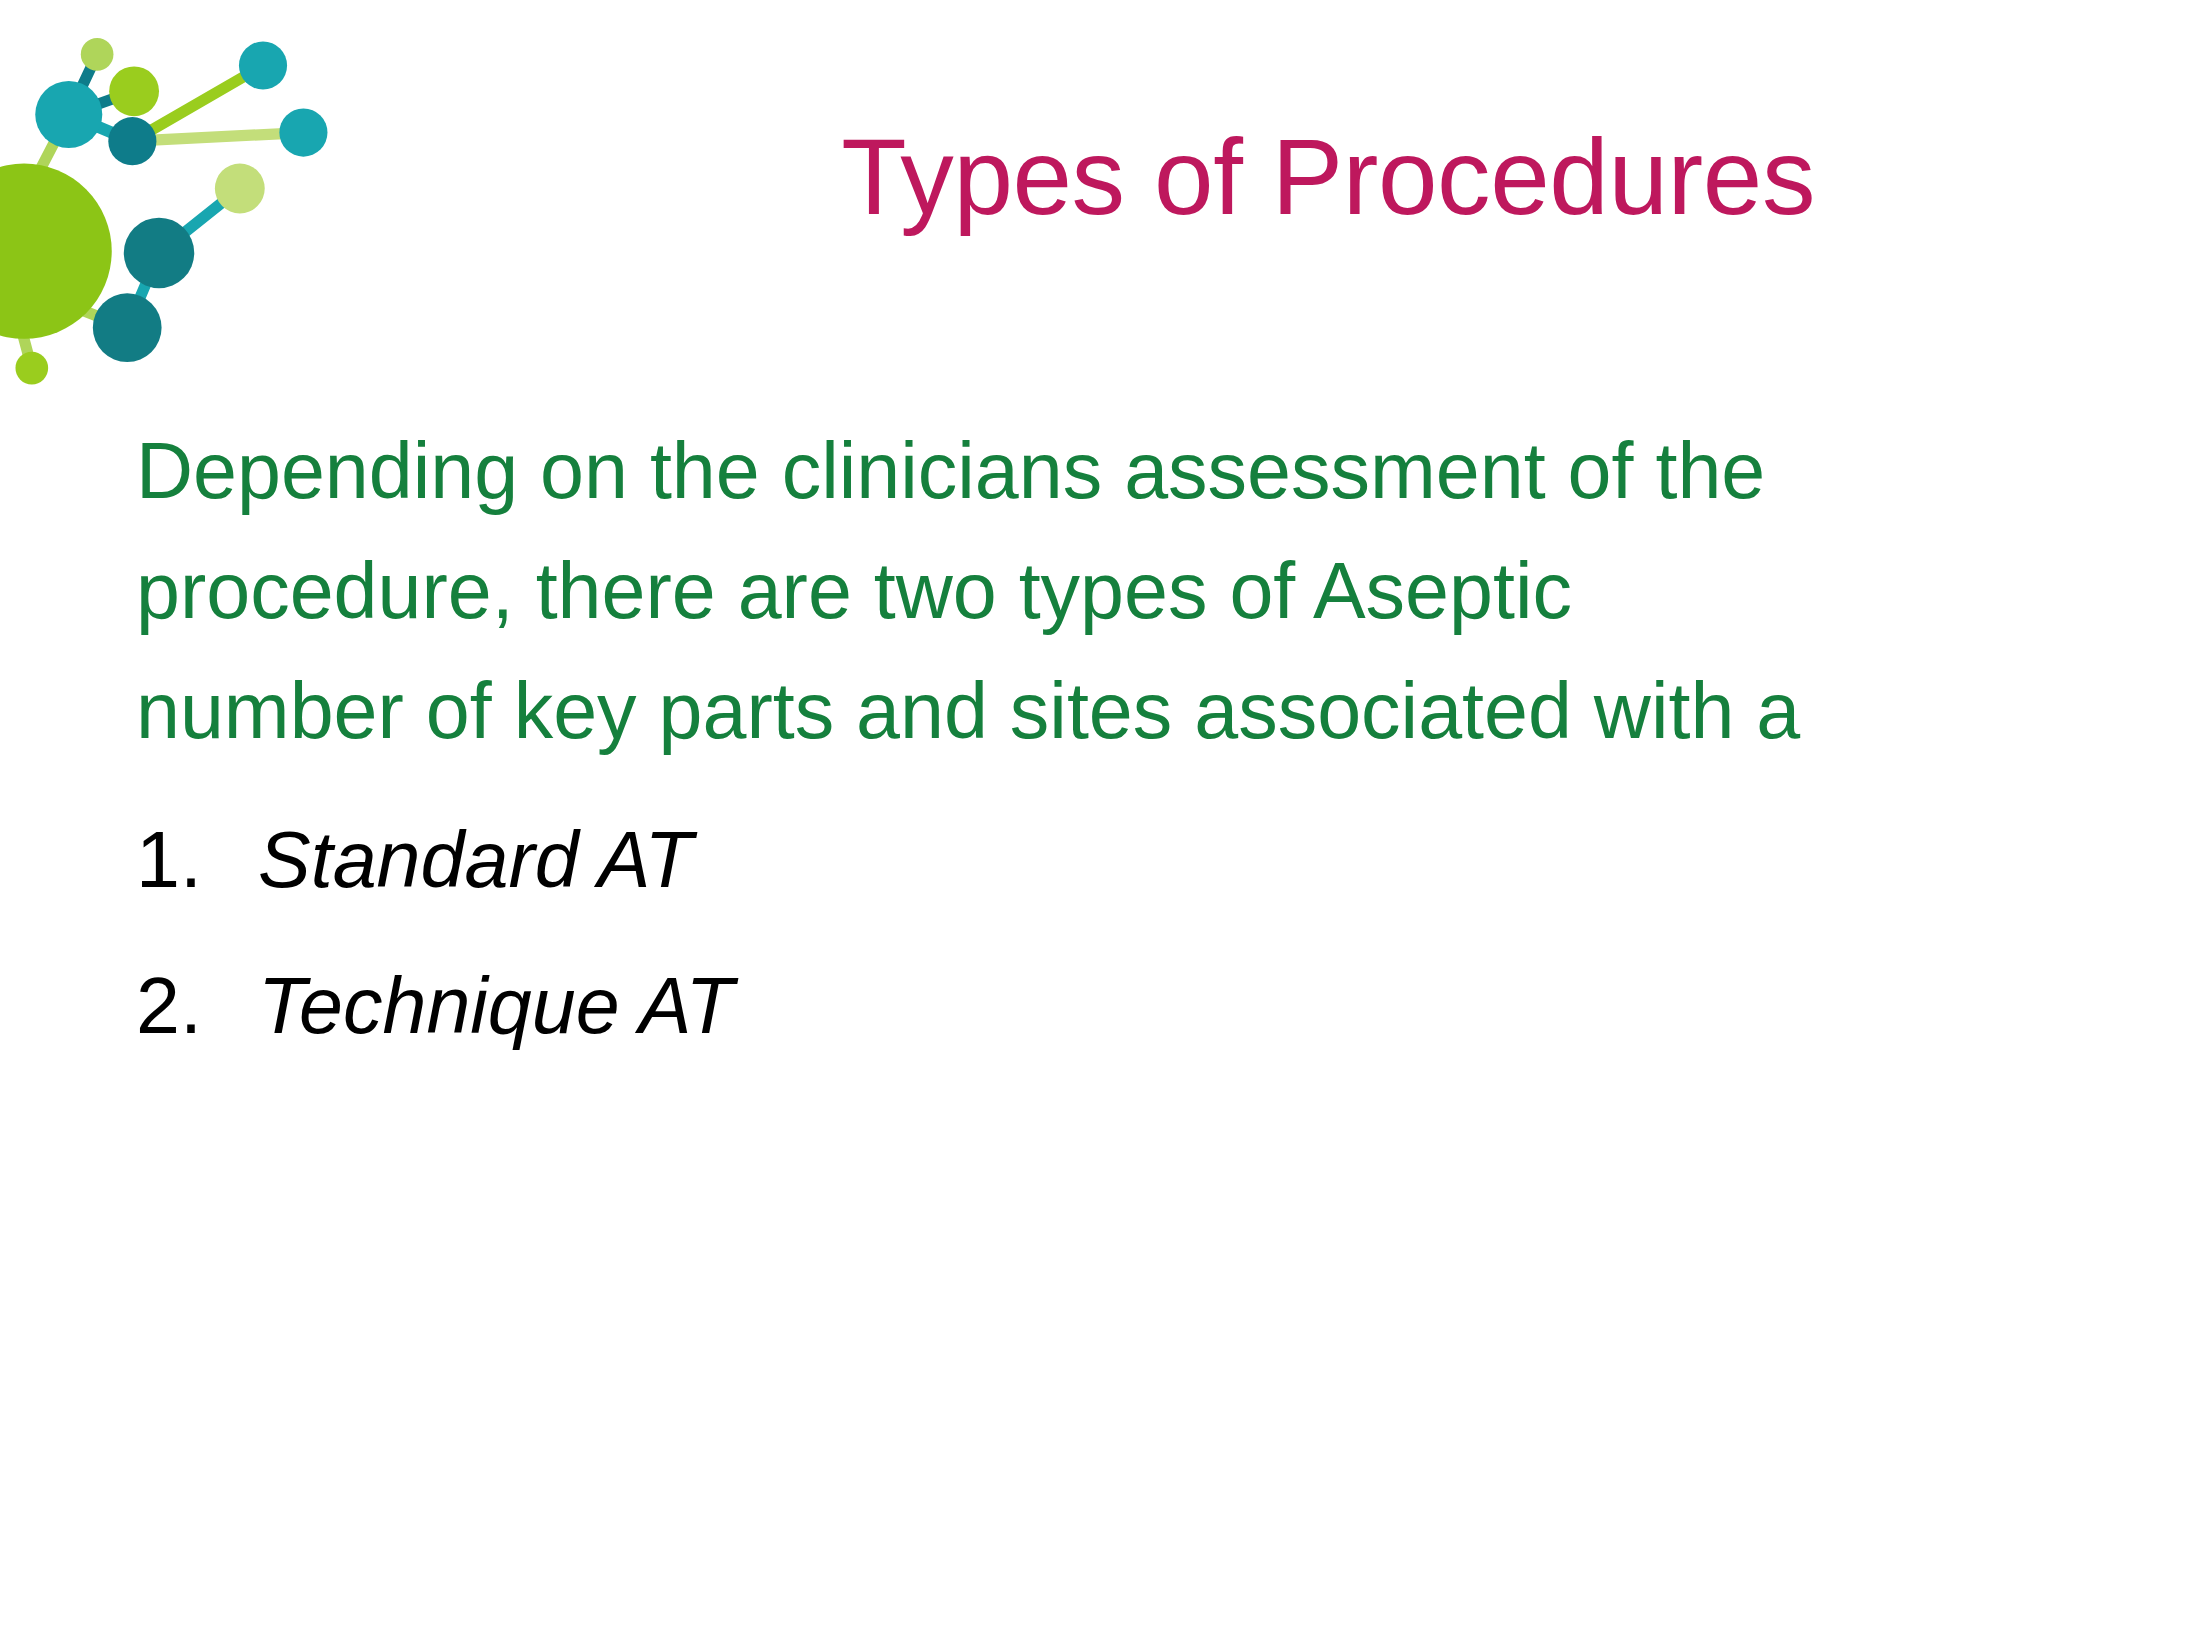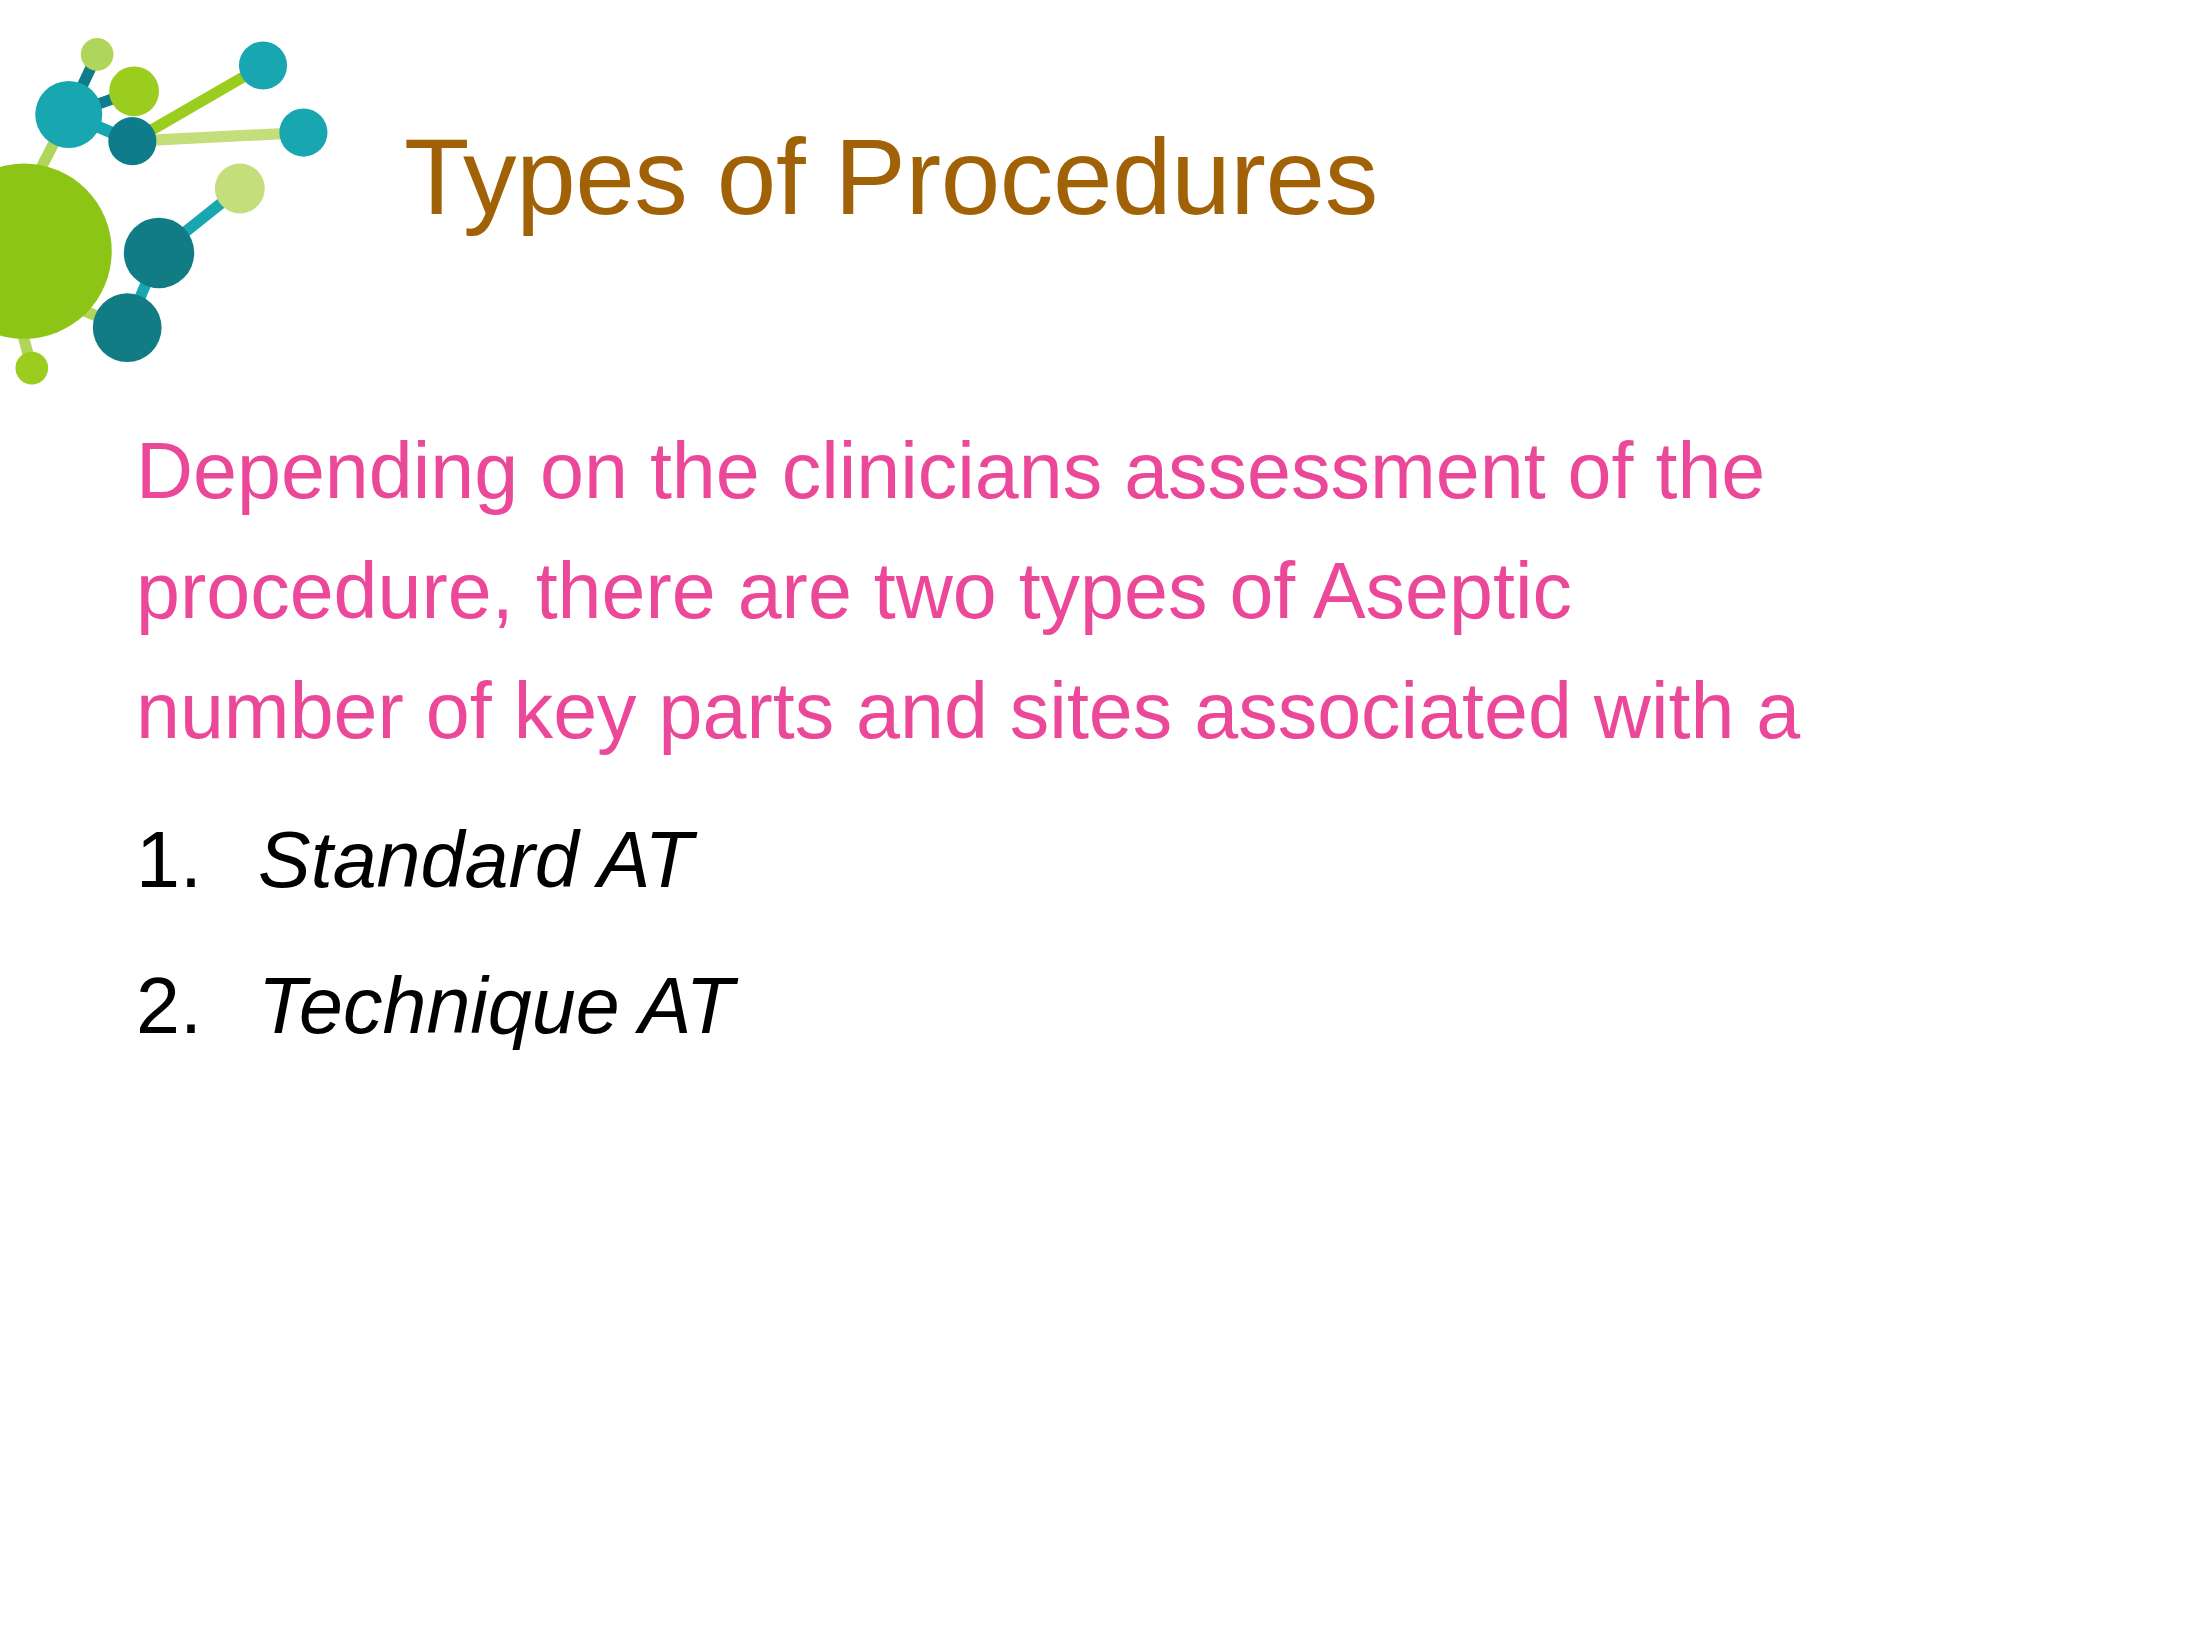--- a/index.html
+++ b/index.html
@@ -32,41 +32,41 @@
     width: 361px;
     height: 413px;
   }
 
   
   .title {
     position: absolute;
     left: 404px;
     top: 120px;
     width: 1411px;
-    text-align: left;
+    text-align: right;
     font-size: 107px;
     line-height: 1.08;
     font-weight: 400;
     letter-spacing: -0.4px;
-    color: #a16207;
+    color: #be185d;
     white-space: nowrap;
   }
 
   
   .body-block {
     position: absolute;
     left: 136px;
     top: 411px;
     width: 1979px;
   }
   .paragraph {
     font-size: 79px;
     line-height: 120px;
     font-weight: 400;
-    color: #ec4899;
+    color: #15803d;
     margin: 0;
   }
   .paragraph .pline {
     display: block;
     white-space: nowrap;
   }
 
   .numbered-list {
     list-style: none;
     margin: 15.5px 0 0 0;

